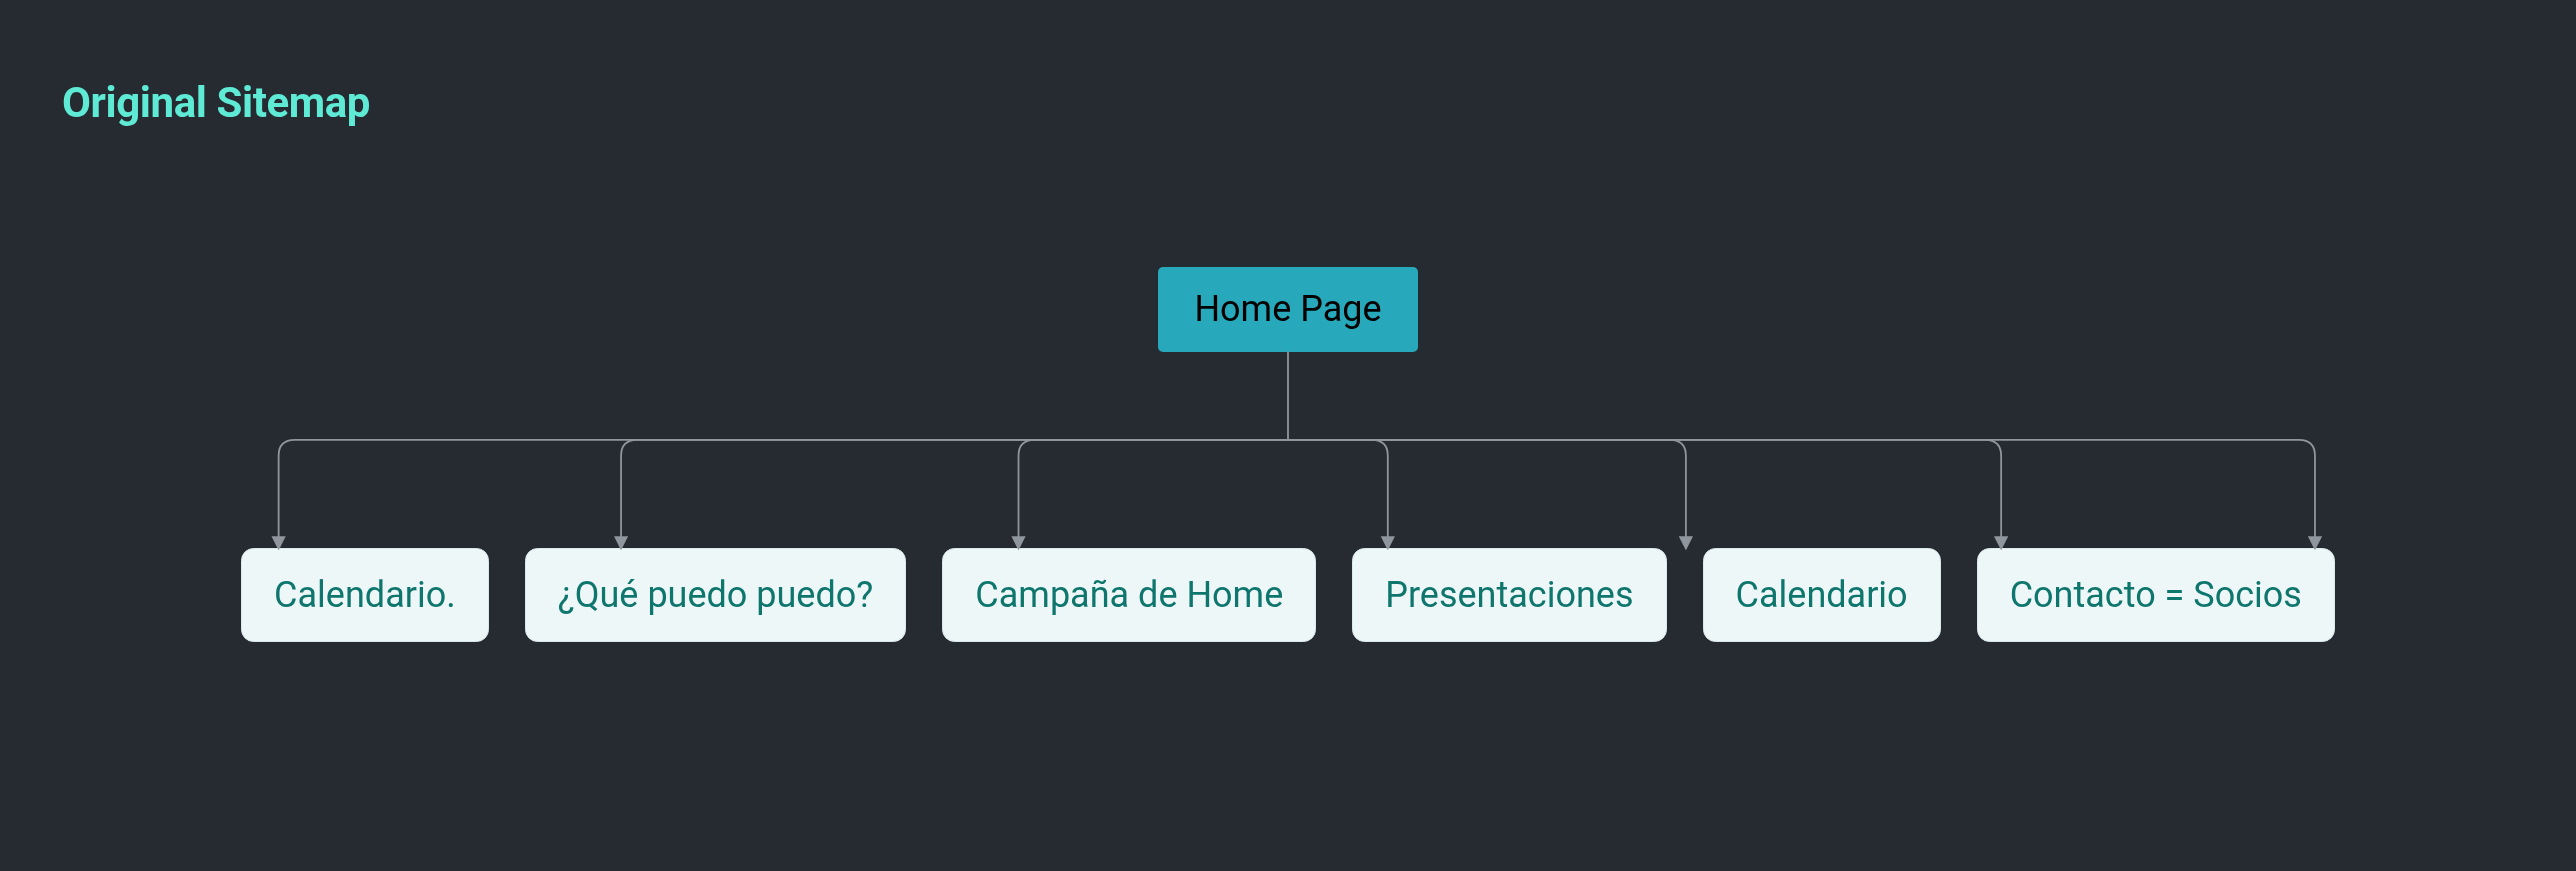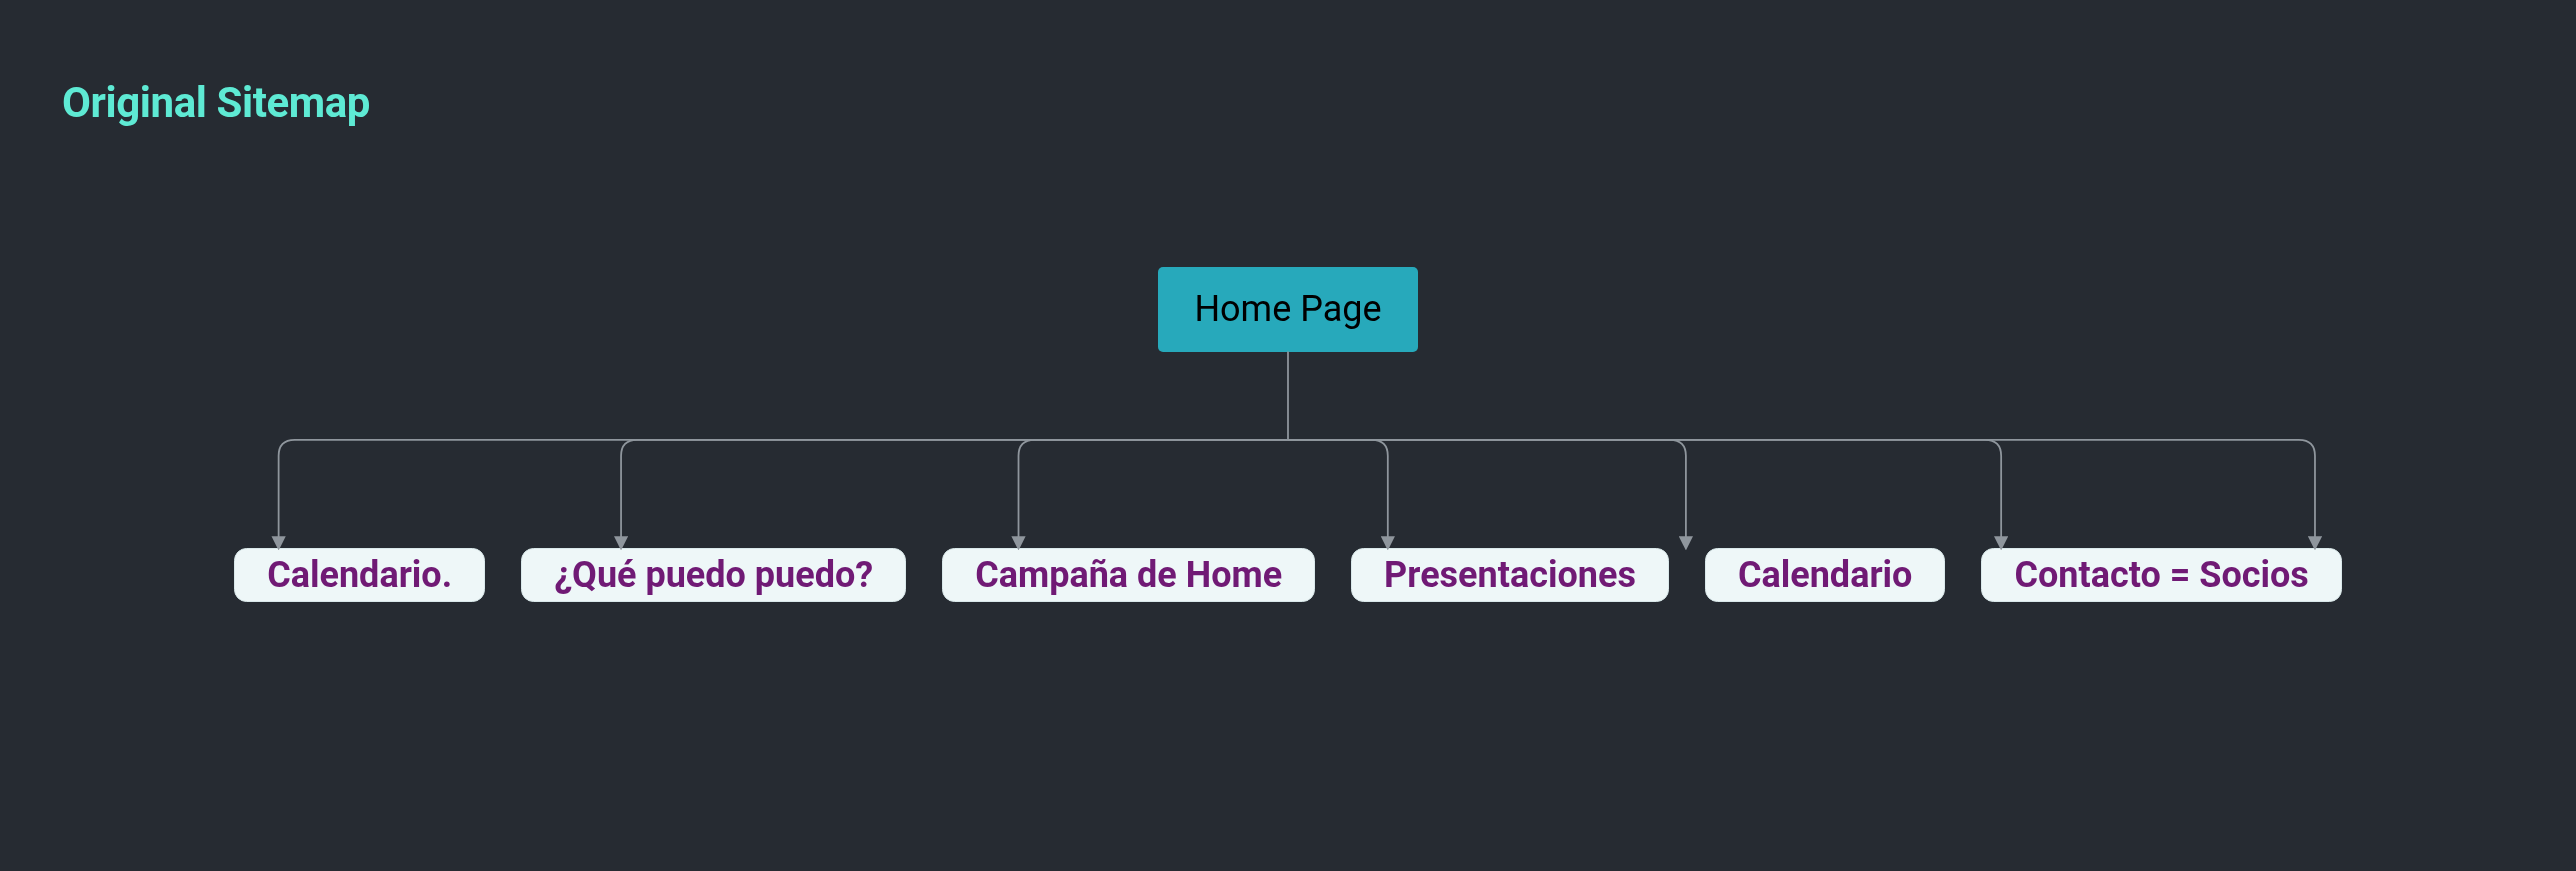--- a/index.html
+++ b/index.html
@@ -40,24 +40,24 @@
     white-space: nowrap;
   }
   .children-row {
     display: flex;
     justify-content: center;
     gap: 36px;
     margin-top: 196px;
   }
   .child-node {
     background: #eef7f8;
-    color: #701a75;
+    color: #0f766e;
     font-size: 36px;
-    font-weight: 700;
-    padding: 5px 32px;
+    font-weight: 400;
+    padding: 25px 32px;
     border-radius: 12.5px;
     white-space: nowrap;
     border: 0.9px solid #d9e8ea;
   }
   svg.connectors {
     position: absolute;
     top: 0;
     left: 0;
     pointer-events: none;
   }

